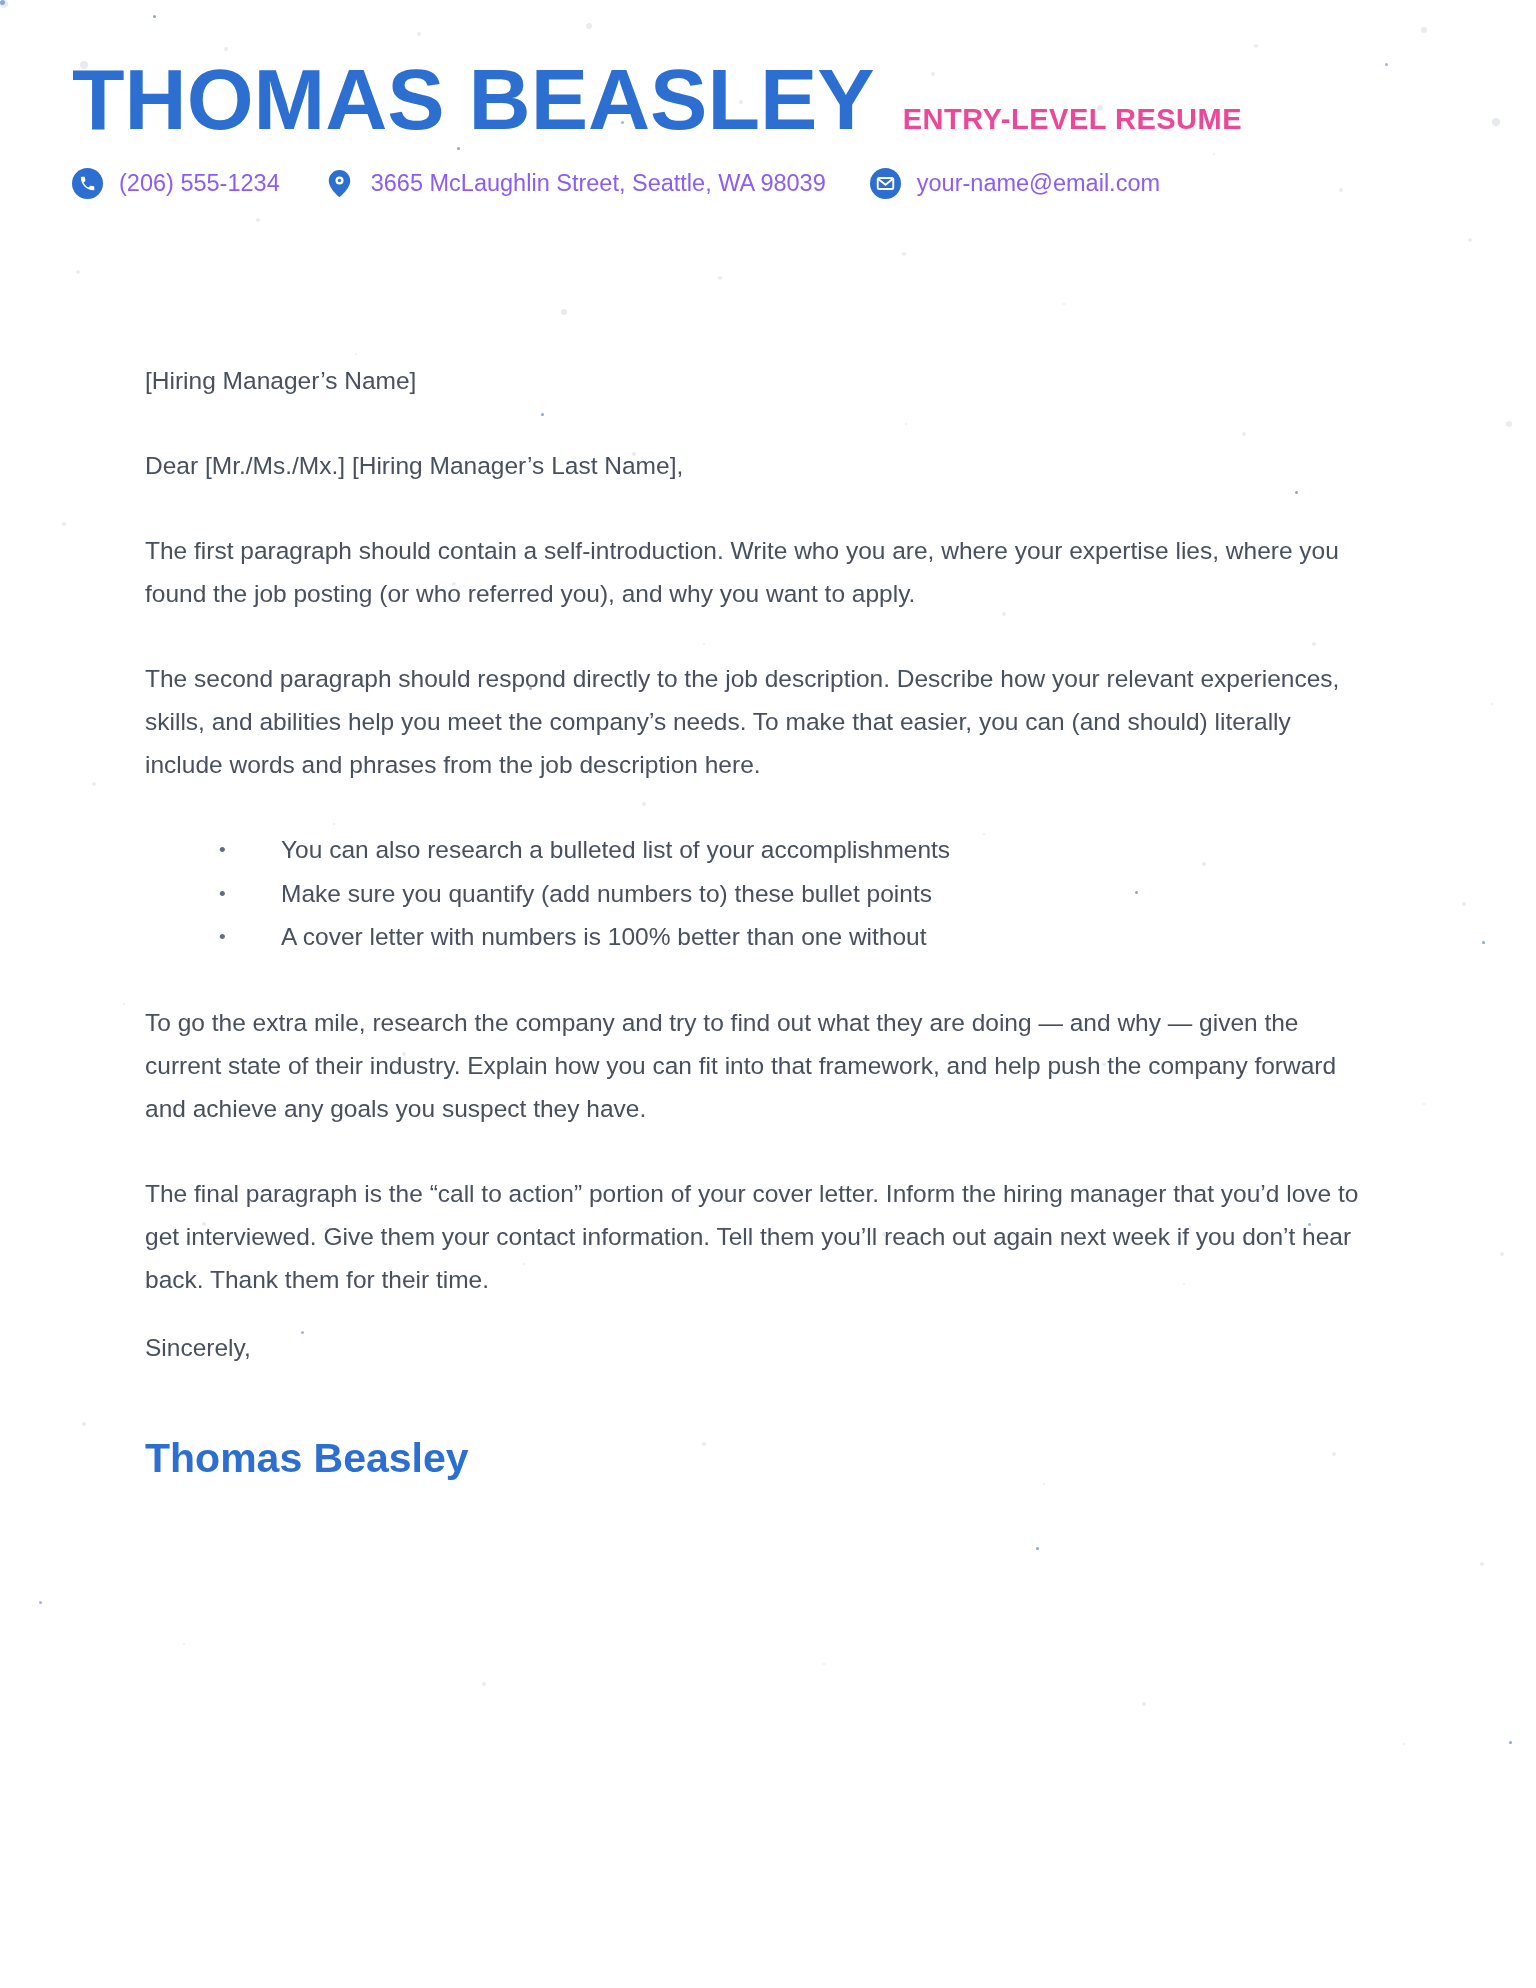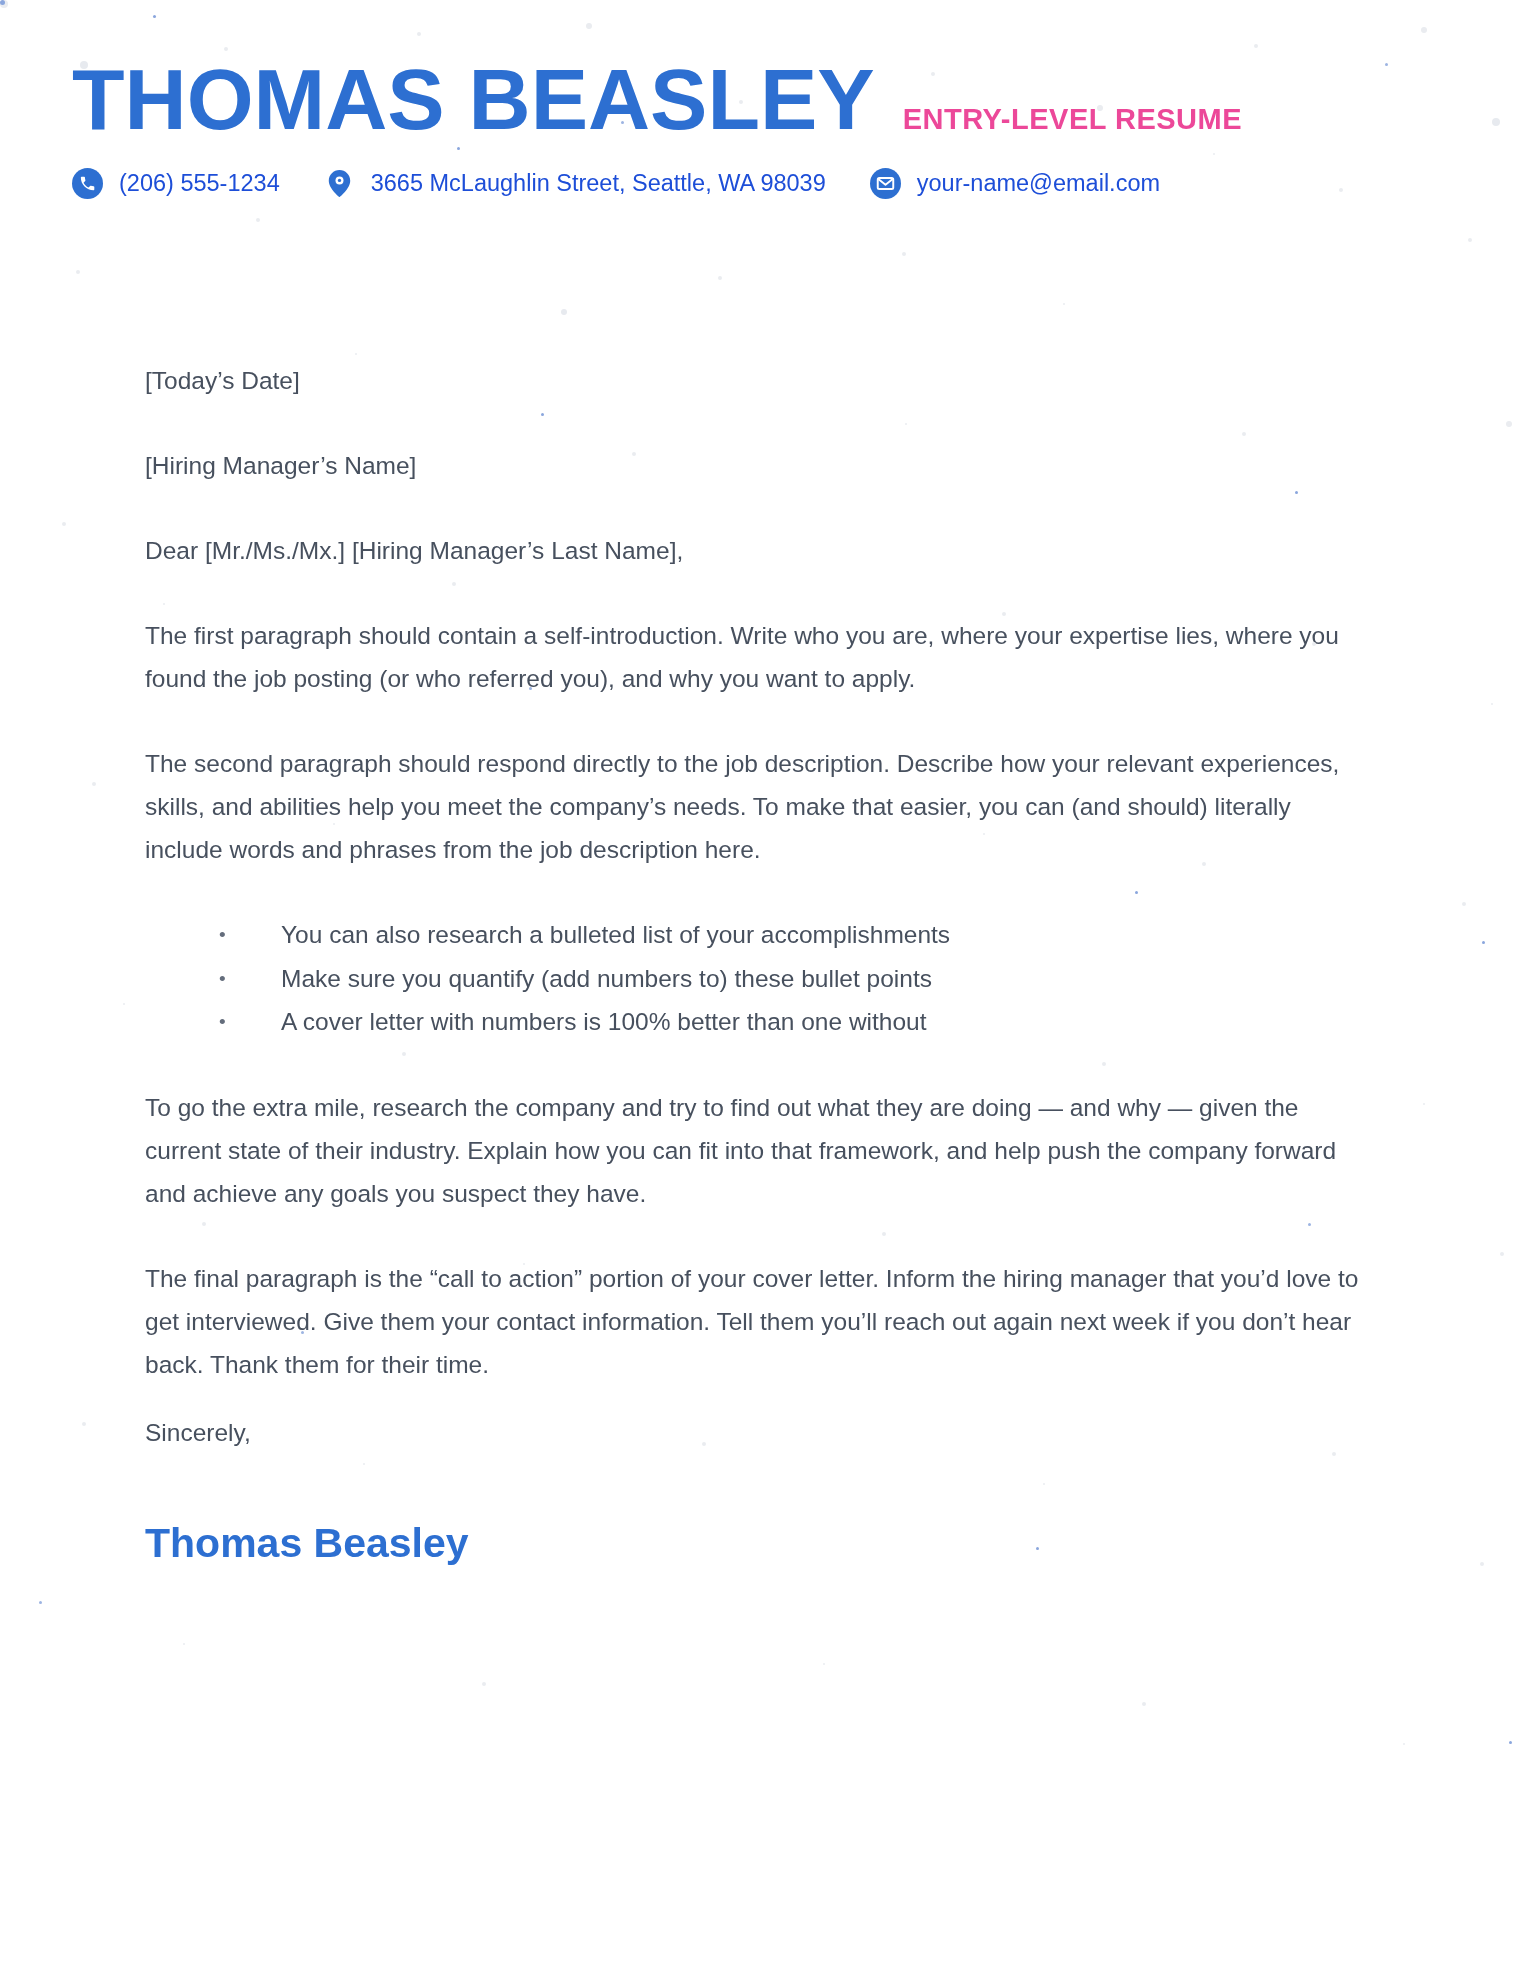--- a/index.html
+++ b/index.html
@@ -70,21 +70,21 @@
   }
 
   .contact-row {
     display: flex;
     align-items: center;
     margin-top: 26px;
     column-gap: 44px;
   }
   .contact-item { display: flex; align-items: center; column-gap: 16px; }
   .contact-item .icon { width: 31px; height: 31px; flex: 0 0 auto; display: block; }
-  .contact-text { font-size: 23.5px; color: #1d4ed8; white-space: nowrap; }
+  .contact-text { font-size: 23.5px; color: #8b5cf6; white-space: nowrap; }
 
   .letter {
     margin: 160px 0 0 145px;
     width: 1215px;
     font-size: 24.5px;
     line-height: 43px;
     color: #47505e;
   }
   .letter .block { margin: 0 0 42px 0; }
   .letter .line { line-height: 43px; }
@@ -143,21 +143,20 @@
           <rect x="6" y="7.8" width="12" height="8.4" rx="1.2" fill="none" stroke="#ffffff" stroke-width="1.5"></rect>
           <path d="M6.4 8.6 L12 13 L17.6 8.6" fill="none" stroke="#ffffff" stroke-width="1.5" stroke-linecap="round" stroke-linejoin="round"></path>
         </svg>
         <span class="contact-text">your-name@email.com</span>
       </div>
     </div>
   </div>
 
   <div class="letter">
 
-    <div class="block">[Today’s Date]</div>
 
     <div class="block">[Hiring Manager’s Name]</div>
 
 
     <div class="block">Dear [Mr./Ms./Mx.] [Hiring Manager’s Last Name],</div>
 
     <div class="block">The first paragraph should contain a self-introduction. Write who you are, where your expertise lies, where you found the job posting (or who referred you), and why you want to apply.</div>
 
     <div class="block">The second paragraph should respond directly to the job description. Describe how your relevant experiences, skills, and abilities help you meet the company’s needs. To make that easier, you can (and should) literally include words and phrases from the job description here.</div>
 

